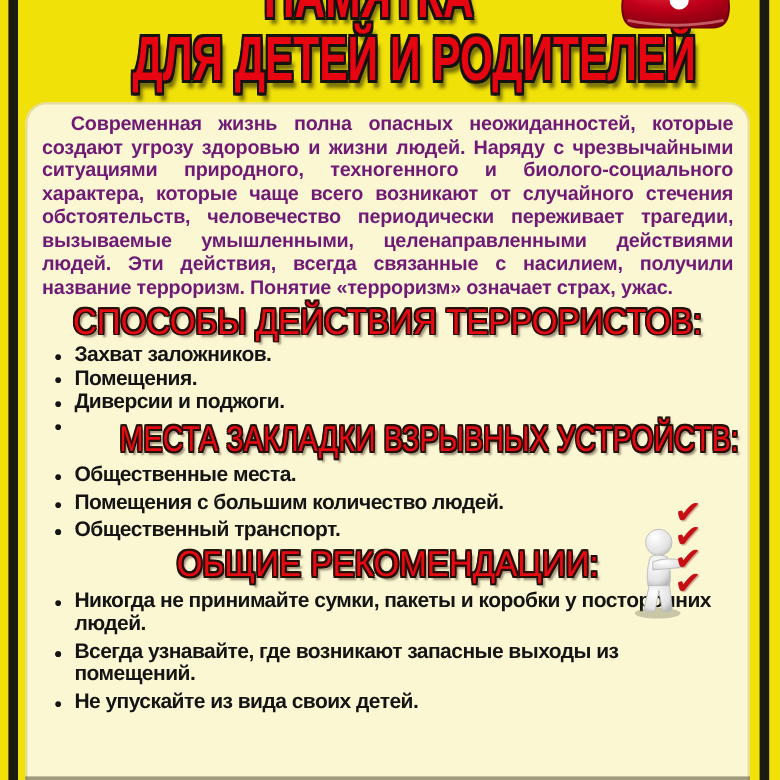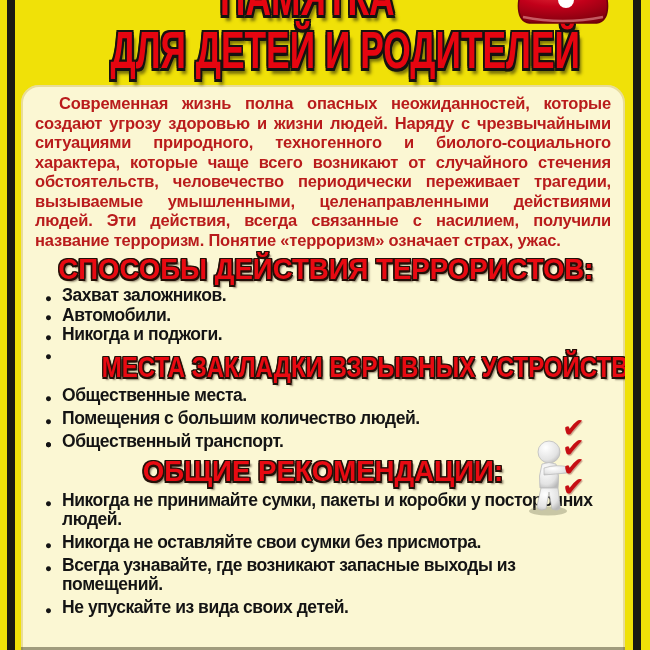--- a/index.html
+++ b/index.html
@@ -31,26 +31,26 @@
   .beacon{position:absolute;left:510px;top:-8px;z-index:3;}
 
   
   .panel{
     position:absolute;left:21px;right:25px;top:85px;bottom:-24px;
     background:#fbf7d3;border-radius:18px;
     box-shadow:inset 0 0 0 2px rgba(190,160,20,0.30);
     padding:9px 14px 0 14px;box-sizing:border-box;overflow:hidden;z-index:1;
   }
   .intro{
-    margin:0;color:#b91c1c;font-weight:bold;
+    margin:0;color:#701a75;font-weight:bold;
     font-size:16.5px;line-height:19.5px;letter-spacing:-0.2px;
     text-align:justify;text-indent:24px;
   }
   .section-heading{
-    margin:0;text-align:center;color:#e80a12;font-weight:bold;
+    margin:0;text-align:center;color:#e80a12;font-weight:normal;
     font-size:30px;line-height:31px;
   }
   .section-heading .condense{
     display:inline-block;white-space:nowrap;transform-origin:50% 50%;
     text-shadow:
       -1.5px -1.5px 0 #231008, 1.5px -1.5px 0 #231008,
       -1.5px  1.5px 0 #231008, 1.5px  1.5px 0 #231008,
       -1.5px 0 0 #231008, 1.5px 0 0 #231008,
       0 -1.5px 0 #231008, 0 1.5px 0 #231008,
       3px 3px 2px rgba(40,20,10,0.5);
@@ -112,41 +112,41 @@
   <path d="M13,25 Q53,33 93,25" stroke="rgba(255,180,180,0.5)" stroke-width="2.5" fill="none"></path>
 </svg>
 
 <div class="panel">
   <p class="intro">Современная жизнь полна опасных неожиданностей, которые создают угрозу здоровью и жизни людей. Наряду с чрезвычайными ситуациями природного, техногенного и биолого-социального характера, которые чаще всего возникают от случайного стечения обстоятельств, человечество периодически переживает трагедии, вызываемые умышленными, целенаправленными действиями людей. Эти действия, всегда связанные с насилием, получили название терроризм. Понятие «терроризм» означает страх, ужас.</p>
 
   <div class="sec1">
     <h2 class="section-heading"><span class="condense">СПОСОБЫ ДЕЙСТВИЯ ТЕРРОРИСТОВ:</span></h2>
     <ul class="bullet-list tight">
         <li><span class="bullet">●</span><span class="li-text">Захват заложников.</span></li>
-        <li><span class="bullet">●</span><span class="li-text">Автомобили.</span></li>
-        <li><span class="bullet">●</span><span class="li-text">Никогда и поджоги.</span></li>
+        <li><span class="bullet">●</span><span class="li-text">Помещения.</span></li>
+        <li><span class="bullet">●</span><span class="li-text">Диверсии и поджоги.</span></li>
         <li><span class="bullet">●</span></li>
       </ul>
   </div>
 
   <div class="sec2">
     <h2 class="section-heading"><span class="condense">МЕСТА ЗАКЛАДКИ ВЗРЫВНЫХ УСТРОЙСТВ:</span></h2>
     <ul class="bullet-list">
         <li><span class="bullet">●</span><span class="li-text">Общественные места.</span></li>
         <li><span class="bullet">●</span><span class="li-text">Помещения с большим количество людей.</span></li>
         <li><span class="bullet">●</span></li>
         <li><span class="bullet">●</span><span class="li-text">Общественный транспорт.</span></li>
       </ul>
   </div>
 
   <div class="sec3">
     <h2 class="section-heading"><span class="condense">ОБЩИЕ РЕКОМЕНДАЦИИ:</span></h2>
     <ul class="bullet-list">
         <li><span class="bullet">●</span><span class="li-text">Никогда не принимайте сумки, пакеты и коробки у посторонних людей.</span></li>
-        <li><span class="bullet">●</span><span class="li-text">Никогда не оставляйте свои сумки без присмотра.</span></li>
+        <li><span class="bullet">●</span></li>
         <li><span class="bullet">●</span><span class="li-text">Всегда узнавайте, где возникают запасные выходы из помещений.</span></li>
         <li><span class="bullet">●</span><span class="li-text">Не упускайте из вида своих детей.</span></li>
       </ul>
   </div>
 </div>
 
 <div class="figure-group">
   <svg class="person-svg" width="46" height="76" viewBox="0 0 46 76">
     <defs>
       <radialGradient id="pg" cx="35%" cy="30%" r="80%">

